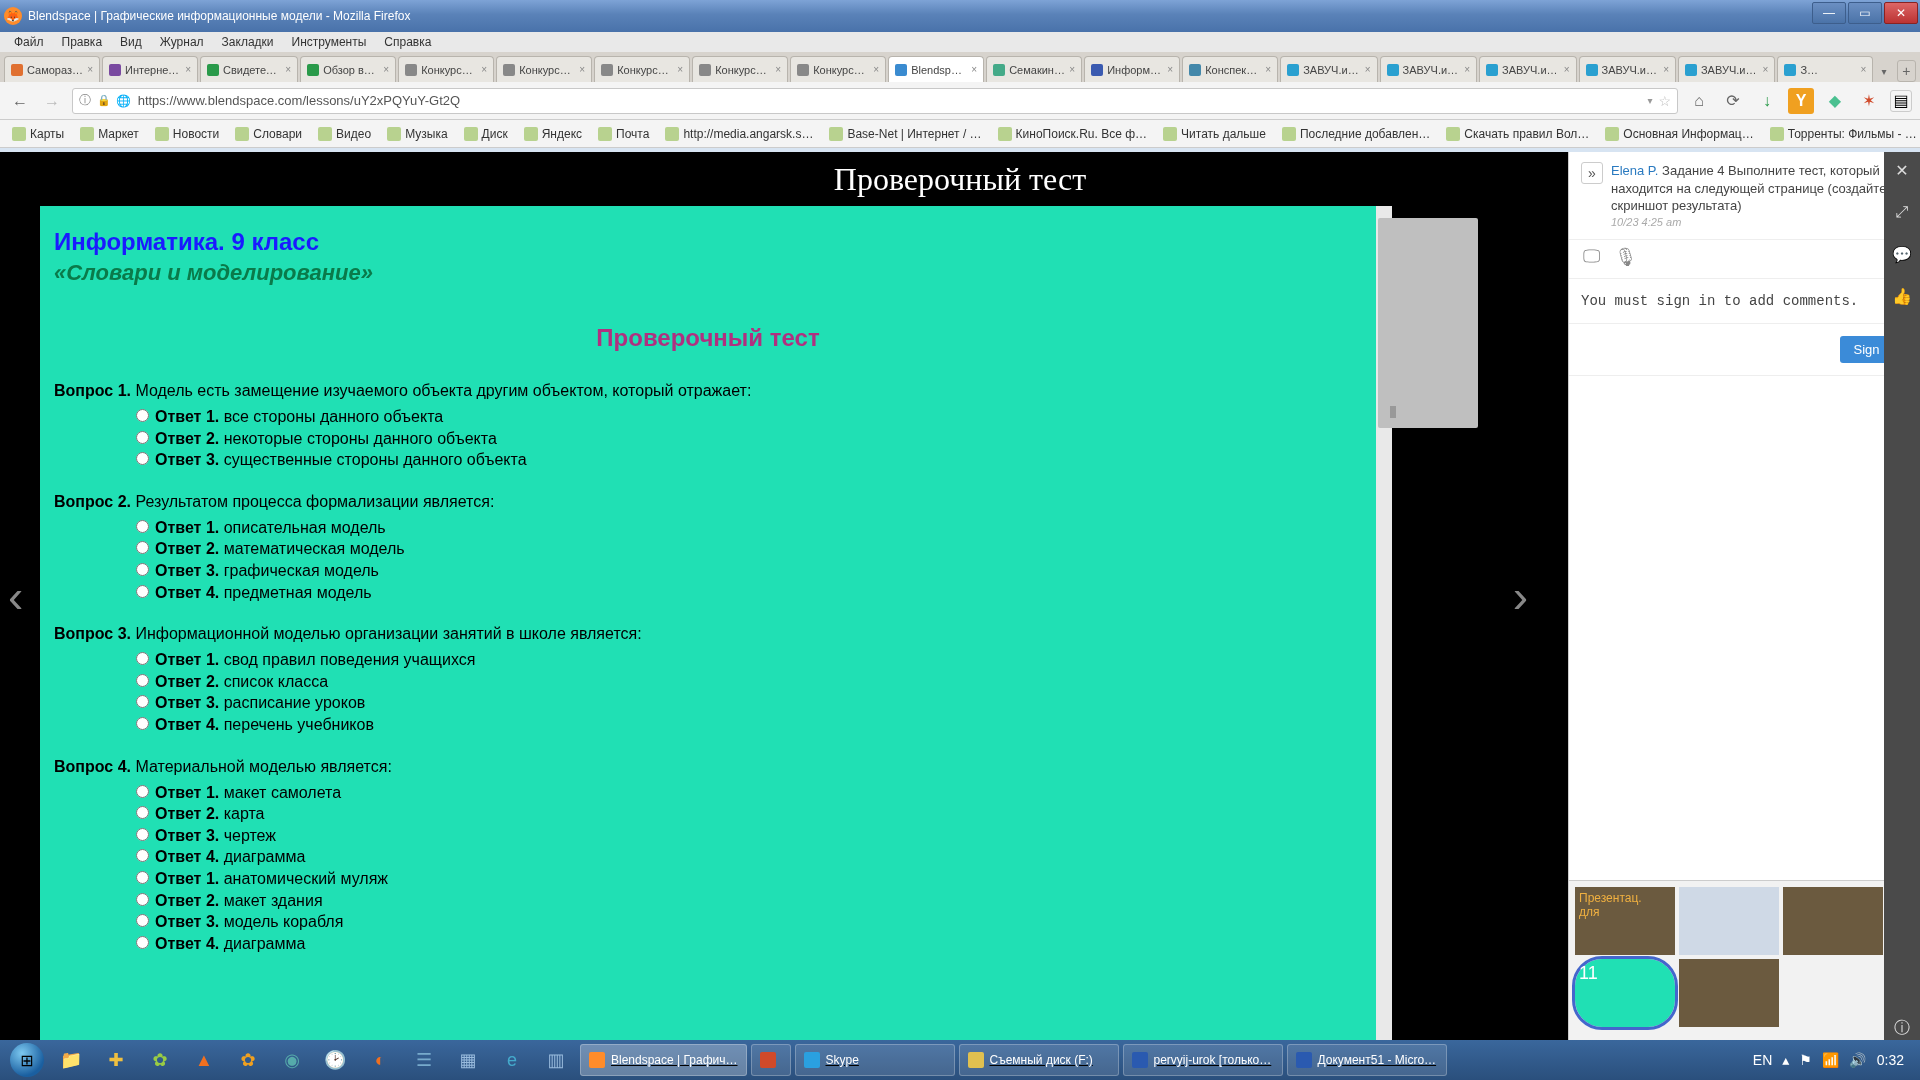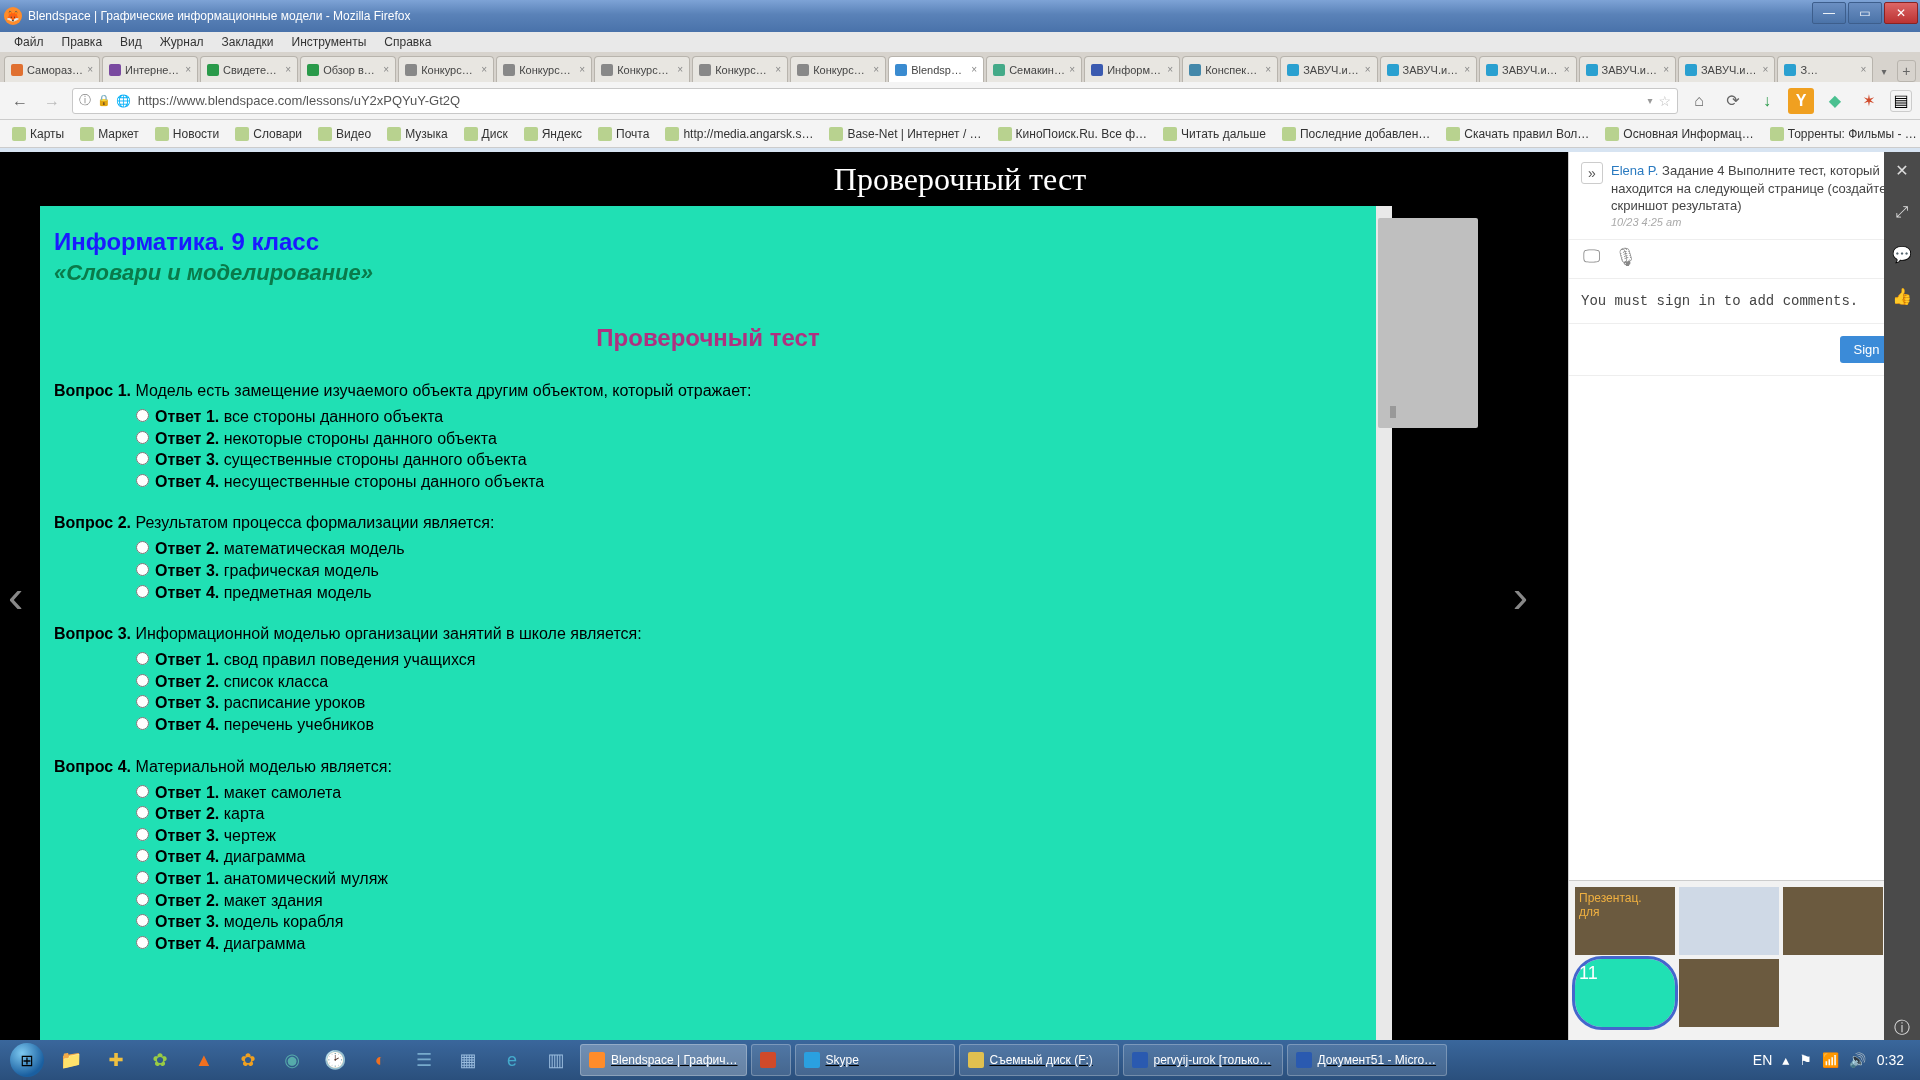--- a/index.html
+++ b/index.html
@@ -330,24 +330,24 @@
     <div class="testpage" id="testpage">
       <h2 class="c1">Информатика. 9 класс</h2>
       <h3 class="c2">«Словари и моделирование»</h3>
       <h2 class="center">Проверочный тест</h2>
       <div id="qs">
           <div class="question"><b>Вопрос 1.</b> Модель есть замещение изучаемого объекта другим объектом, который отражает:</div>
           <div class="answers">
             <label><input type="radio" name="q0" style=""><b>Ответ 1.</b> все стороны данного объекта</label>
             <label><input type="radio" name="q0" style=""><b>Ответ 2.</b> некоторые стороны данного объекта</label>
             <label><input type="radio" name="q0" style=""><b>Ответ 3.</b> существенные стороны данного объекта</label>
-            <label><input type="radio" name="q0" style=""><b>Ответ 4.</b> несущественные стороны данного объекта</label>
           </div>
           <div class="question"><b>Вопрос 2.</b> Результатом процесса формализации является:</div>
           <div class="answers">
+            <label><input type="radio" name="q1" style=""><b>Ответ 1.</b> описательная модель</label>
             <label><input type="radio" name="q1" style=""><b>Ответ 2.</b> математическая модель</label>
             <label><input type="radio" name="q1" style=""><b>Ответ 3.</b> графическая модель</label>
             <label><input type="radio" name="q1" style=""><b>Ответ 4.</b> предметная модель</label>
           </div>
           <div class="question"><b>Вопрос 3.</b> Информационной моделью организации занятий в школе является:</div>
           <div class="answers">
             <label><input type="radio" name="q2" style=""><b>Ответ 1.</b> свод правил поведения учащихся</label>
             <label><input type="radio" name="q2" style=""><b>Ответ 2.</b> список класса</label>
             <label><input type="radio" name="q2" style=""><b>Ответ 3.</b> расписание уроков</label>
             <label><input type="radio" name="q2" style=""><b>Ответ 4.</b> перечень учебников</label>

